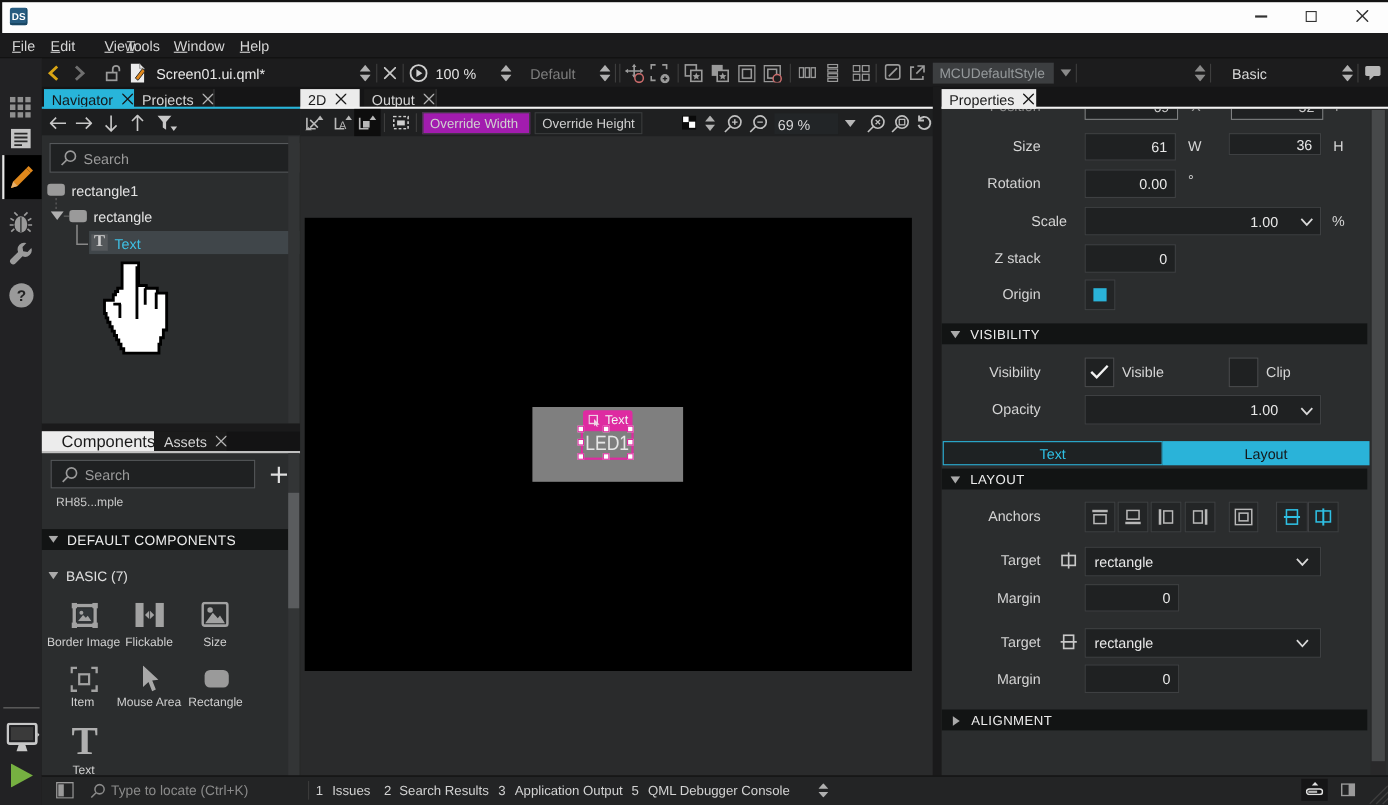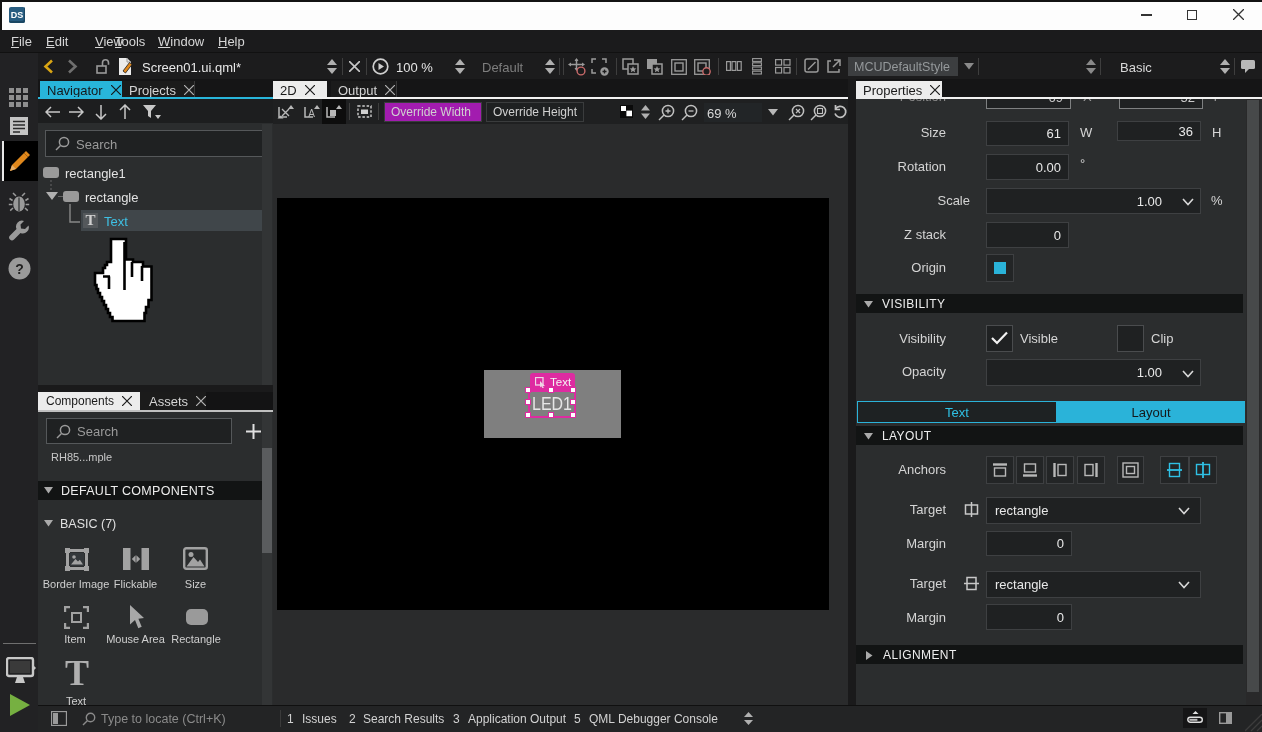--- a/index.html
+++ b/index.html
@@ -295,21 +295,21 @@
 
     <svg class="abs" style="left:92px;top:236px;" width="64" height="88">
       <path d="M19,3 L34,3 L34,23.5 L41,23.5 L41,26 L51,26 L51,30.5 L59.5,30.5 L59.5,64 L56.5,64 L56.5,71 L54,71 L54,77 L52.5,77 L52.5,85 L20.5,85 L20.5,81 L18,81 L18,77 L16,77 L16,73 L14,73 L14,69 L12,69 L12,65 L10,65 L10,61 L8,61 L8,57 L6,57 L6,53 L4.5,53 L4.5,49 L3,49 L3,37 L11,37 L11,32 L13,32 L13,29 L15,29 L15,26 L19,26 Z" fill="#ffffff" stroke="#000" stroke-width="2.6" stroke-linejoin="miter"></path>
       <path d="M32.5,6 V54 M40,26 V41 M50,30 V45 M11,40.5 H18 M17,40.5 V53" stroke="#000" stroke-width="2.6" fill="none"></path>
     </svg>
   </div>
   <div id="components">
 
     <div class="abs" style="left:38px;top:385px;width:235px;height:7px;background:#1a1a1b;"></div>
     <div class="abs" style="left:38px;top:392px;width:235px;height:18px;background:#131314;"></div>
-    <div class="abs" style="left:38px;top:392px;width:102px;height:18px;background:#ececec;color:#1a1a1a;font-size:12px;display:flex;align-items:center;padding-left:8px;">Components
+    <div class="abs" style="left:38px;top:392px;width:102px;height:18px;background:#ececec;color:#1a1a1a;font-size:15px;display:flex;align-items:center;padding-left:18px;">Components
       <svg class="xmark" width="10" height="10">
           <path d="M0,0 L10,10 M10,0 L0,10" stroke="#1a1a1a" stroke-width="1.2"></path>
         </svg>
     </div>
     <div class="abs" style="left:140px;top:392px;width:66px;height:18px;background:#1b1b1b;color:#d4d4d4;font-size:13px;display:flex;align-items:center;padding-left:9px;">Assets
       <svg class="xmark" width="10" height="10">
           <path d="M0,0 L10,10 M10,0 L0,10" stroke="#b4b4b4" stroke-width="1.2"></path>
         </svg>
     </div>
     <div class="abs" style="left:38px;top:410px;width:235px;height:2px;background:#c0c0c0;"></div>

